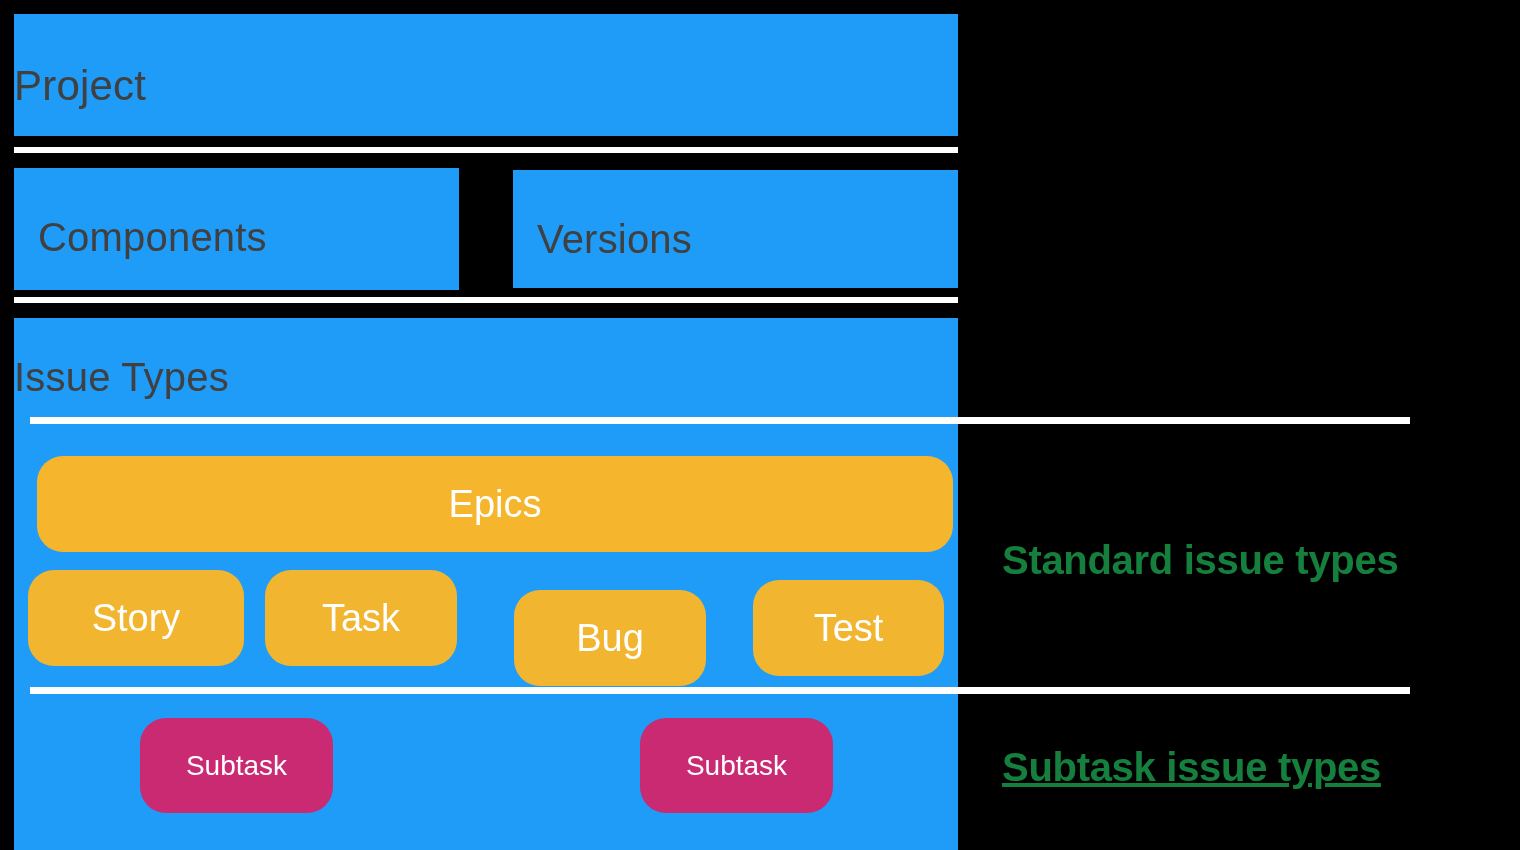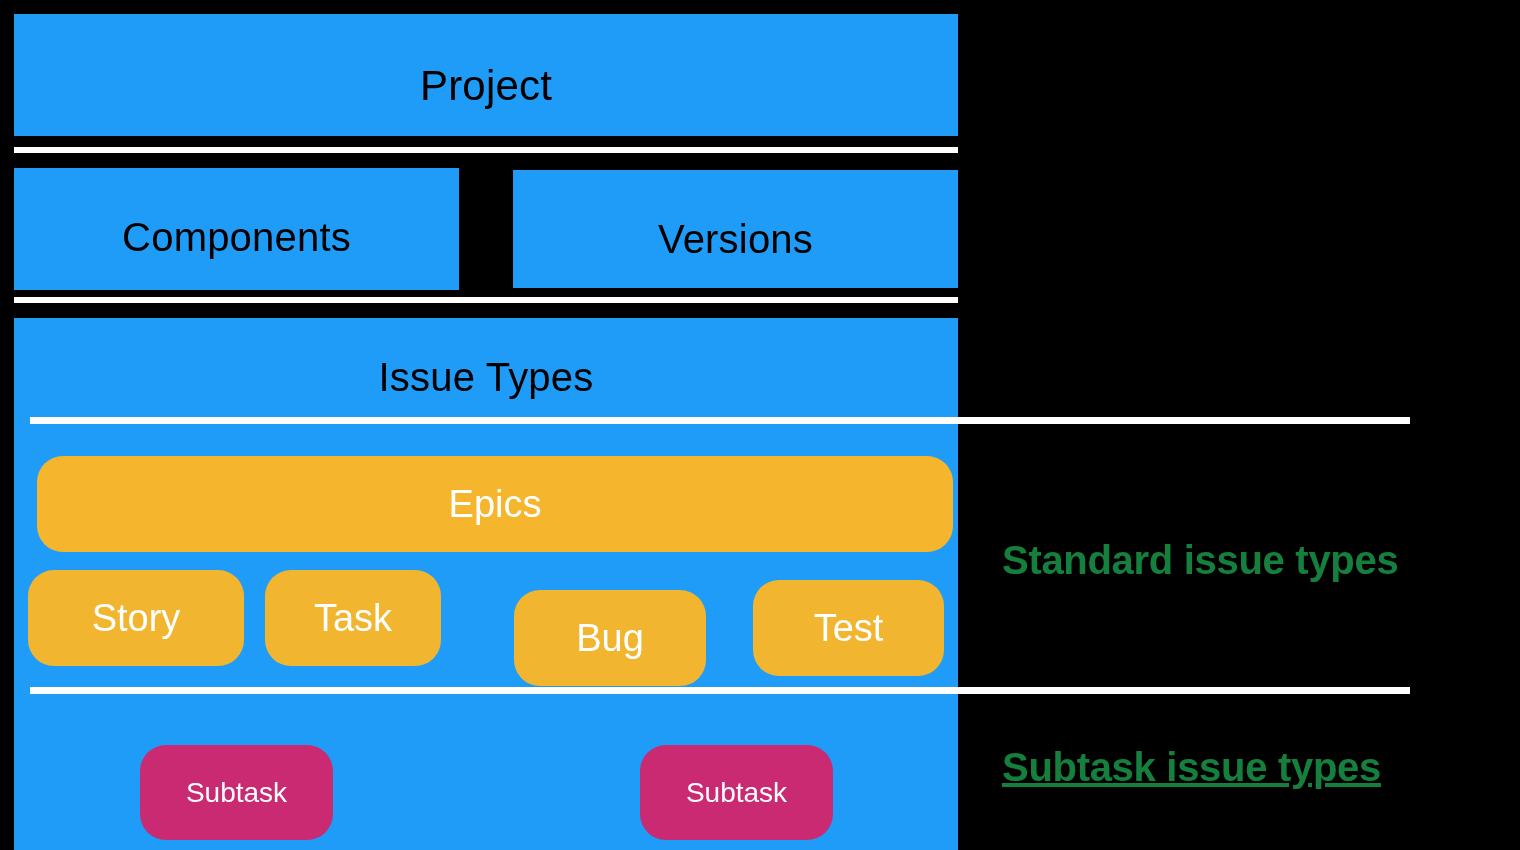--- a/index.html
+++ b/index.html
@@ -27,22 +27,21 @@
   .blue-box {
     position: absolute;
     background: #1F9CF8;
     box-sizing: border-box;
   }
 
   .box-title {
     position: absolute;
     left: 0;
     right: 0;
-    text-align: center;
-    color: #000000;
+    color: #404040;
     font-weight: 400;
     letter-spacing: 0.2px;
     white-space: nowrap;
   }
 
   
   #project-box {
     left: 14px;
     top: 14px;
     width: 944px;
@@ -74,20 +73,21 @@
     left: 513px;
     top: 170px;
     width: 445px;
     height: 118px;
   }
   #components-box .box-title,
   #versions-box .box-title {
     top: 48px;
     font-size: 40px;
     line-height: 42px;
+    padding-left: 24px;
   }
 
   
   #issue-types-box {
     left: 14px;
     top: 318px;
     width: 944px;
     height: 596px;
   }
   #issue-types-box .box-title {
@@ -121,34 +121,33 @@
     background: #F5B52D;
     border-radius: 26px;
   }
   .pill.standard-style {
     background: #F2B530;
     border-radius: 26px;
   }
   .pill.subtask-style {
     background: #C92A72;
     border-radius: 26px;
-    margin-top: 27px;
   }
 
   #pill-epics {
     left: 28px;
     top: 456px;
     width: 916px;
     height: 96px;
     font-size: 38px;
     margin-left: 9px;
   }
 
   #pill-story { left: 28px;  top: 570px; width: 216px; height: 96px; font-size: 38px; }
-  #pill-task  { left: 265px; top: 570px; width: 176px; height: 96px; font-size: 38px; align-items: center; }
+  #pill-task  { left: 265px; top: 570px; width: 192px; height: 96px; font-size: 38px; align-items: center; }
   #pill-bug   { left: 514px; top: 570px; width: 192px; height: 96px; font-size: 38px; margin-top: 20px; }
   #pill-test  { left: 753px; top: 580px; width: 191px; height: 96px; font-size: 38px; }
 
   #pill-subtask-1 { left: 140px; top: 718px; width: 193px; height: 95px; font-size: 28px; }
   #pill-subtask-2 { left: 640px; top: 718px; width: 193px; height: 95px; font-size: 28px; }
 
   
   .side-label {
     position: absolute;
     color: #15803d;

